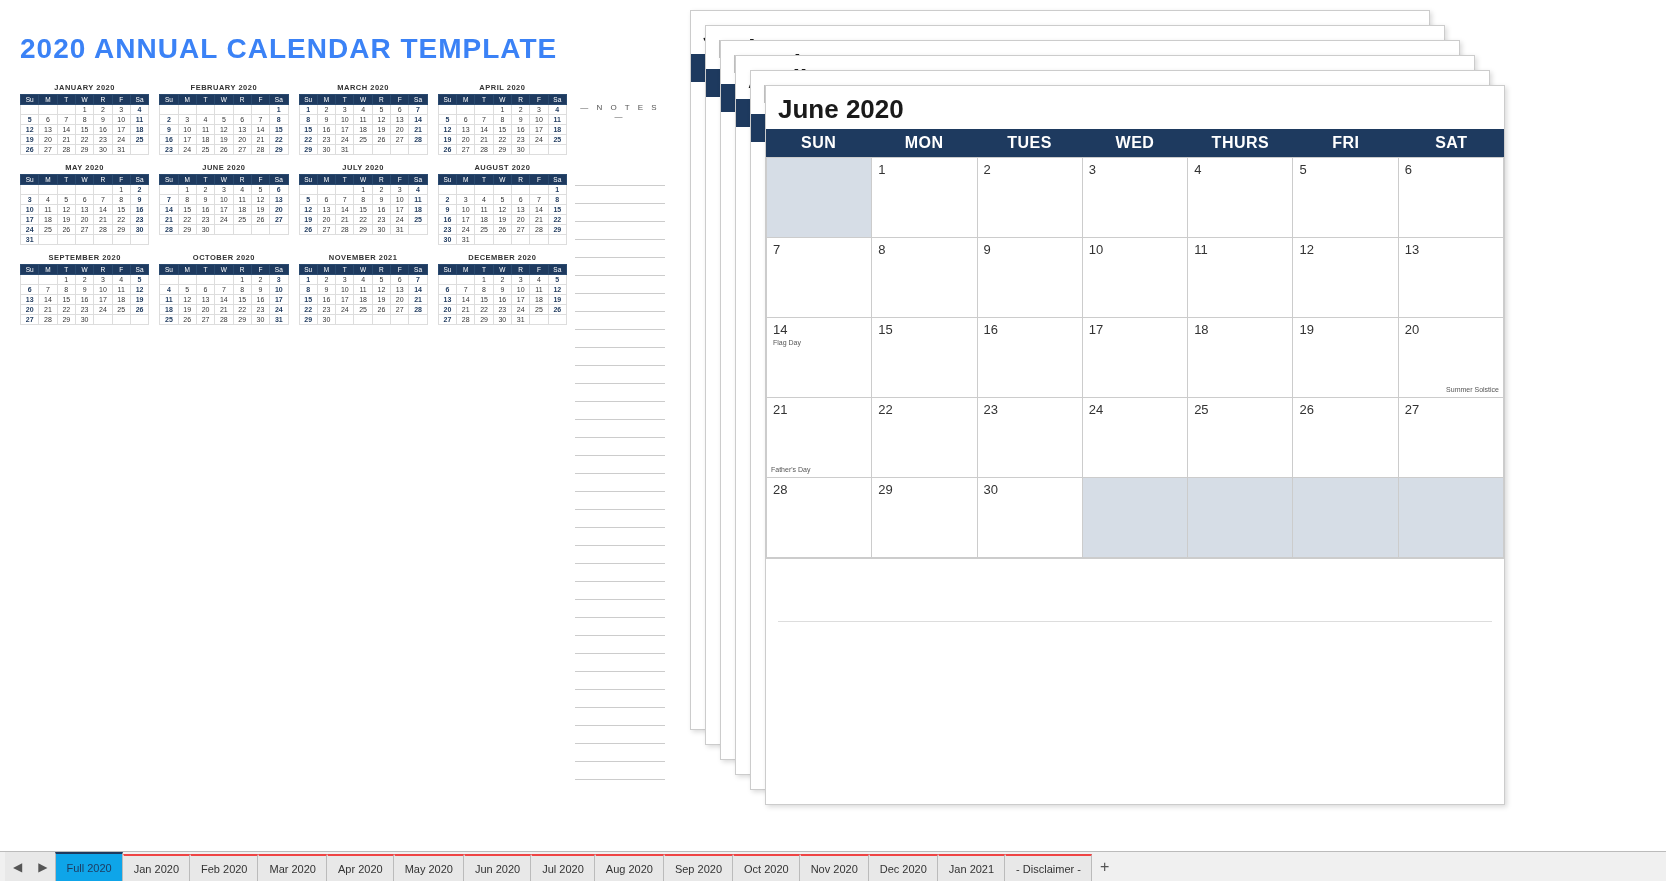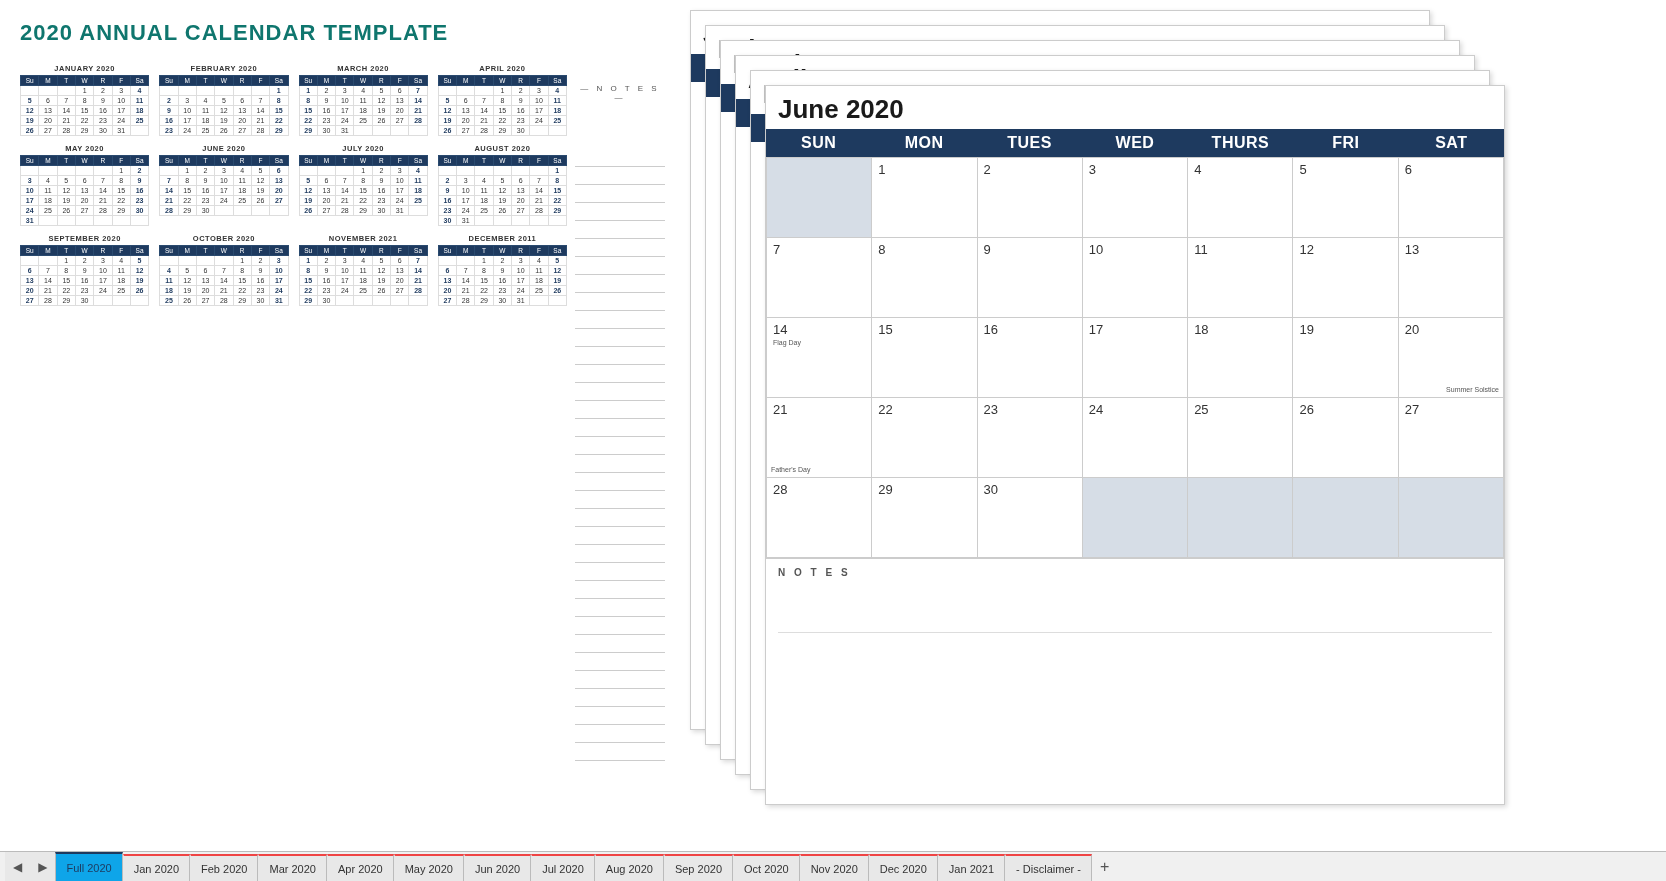--- a/index.html
+++ b/index.html
@@ -24,25 +24,26 @@
 
     
     .left-panel {
       width: 680px;
       padding: 20px 15px 10px 20px;
       background: white;
       flex-shrink: 0;
     }
 
     .main-title {
-      font-size: 22px;
+      font-size: 28px;
       font-weight: bold;
-      color: #0f766e;
+      color: #3b82f6;
       letter-spacing: 1px;
       margin-bottom: 18px;
+      margin-top: 13px;
     }
 
     .small-cal-title {
       font-size: 7.5px;
       font-weight: bold;
       color: #333;
       text-align: center;
       margin-bottom: 2px;
       letter-spacing: 0.5px;
     }
@@ -987,21 +988,21 @@
                     <td></td>
                     <td></td>
                     <td></td>
                     <td></td>
                     <td class="sat-col"></td>
                   </tr>
                 </tbody>
               </table>
             </div>
             <div class="small-cal-block">
-              <div class="small-cal-title">DECEMBER 2011</div>
+              <div class="small-cal-title">DECEMBER 2020</div>
               <table class="small-cal-table">
                 <thead>
                   <tr>
                     <th>Su</th>
                     <th>M</th>
                     <th>T</th>
                     <th>W</th>
                     <th>R</th>
                     <th>F</th>
                     <th>Sa</th>
@@ -1279,21 +1280,20 @@
             </div>
           <div class="cal-page-cell">
               <span class="cell-number">30</span>
             </div>
           <div class="cal-page-cell gray-out"></div>
           <div class="cal-page-cell gray-out"></div>
           <div class="cal-page-cell gray-out"></div>
           <div class="cal-page-cell gray-out"></div>
         </div>
         <div class="cal-page-notes">
-          <div class="cal-page-notes-title">N O T E S</div>
           <div class="cal-page-notes-area"></div>
         </div>
       </div>
     </div>
   </div>
 </div>
 
 <div class="tab-bar">
   <button class="tab-nav-btn">◀</button>
   <button class="tab-nav-btn">▶</button>

